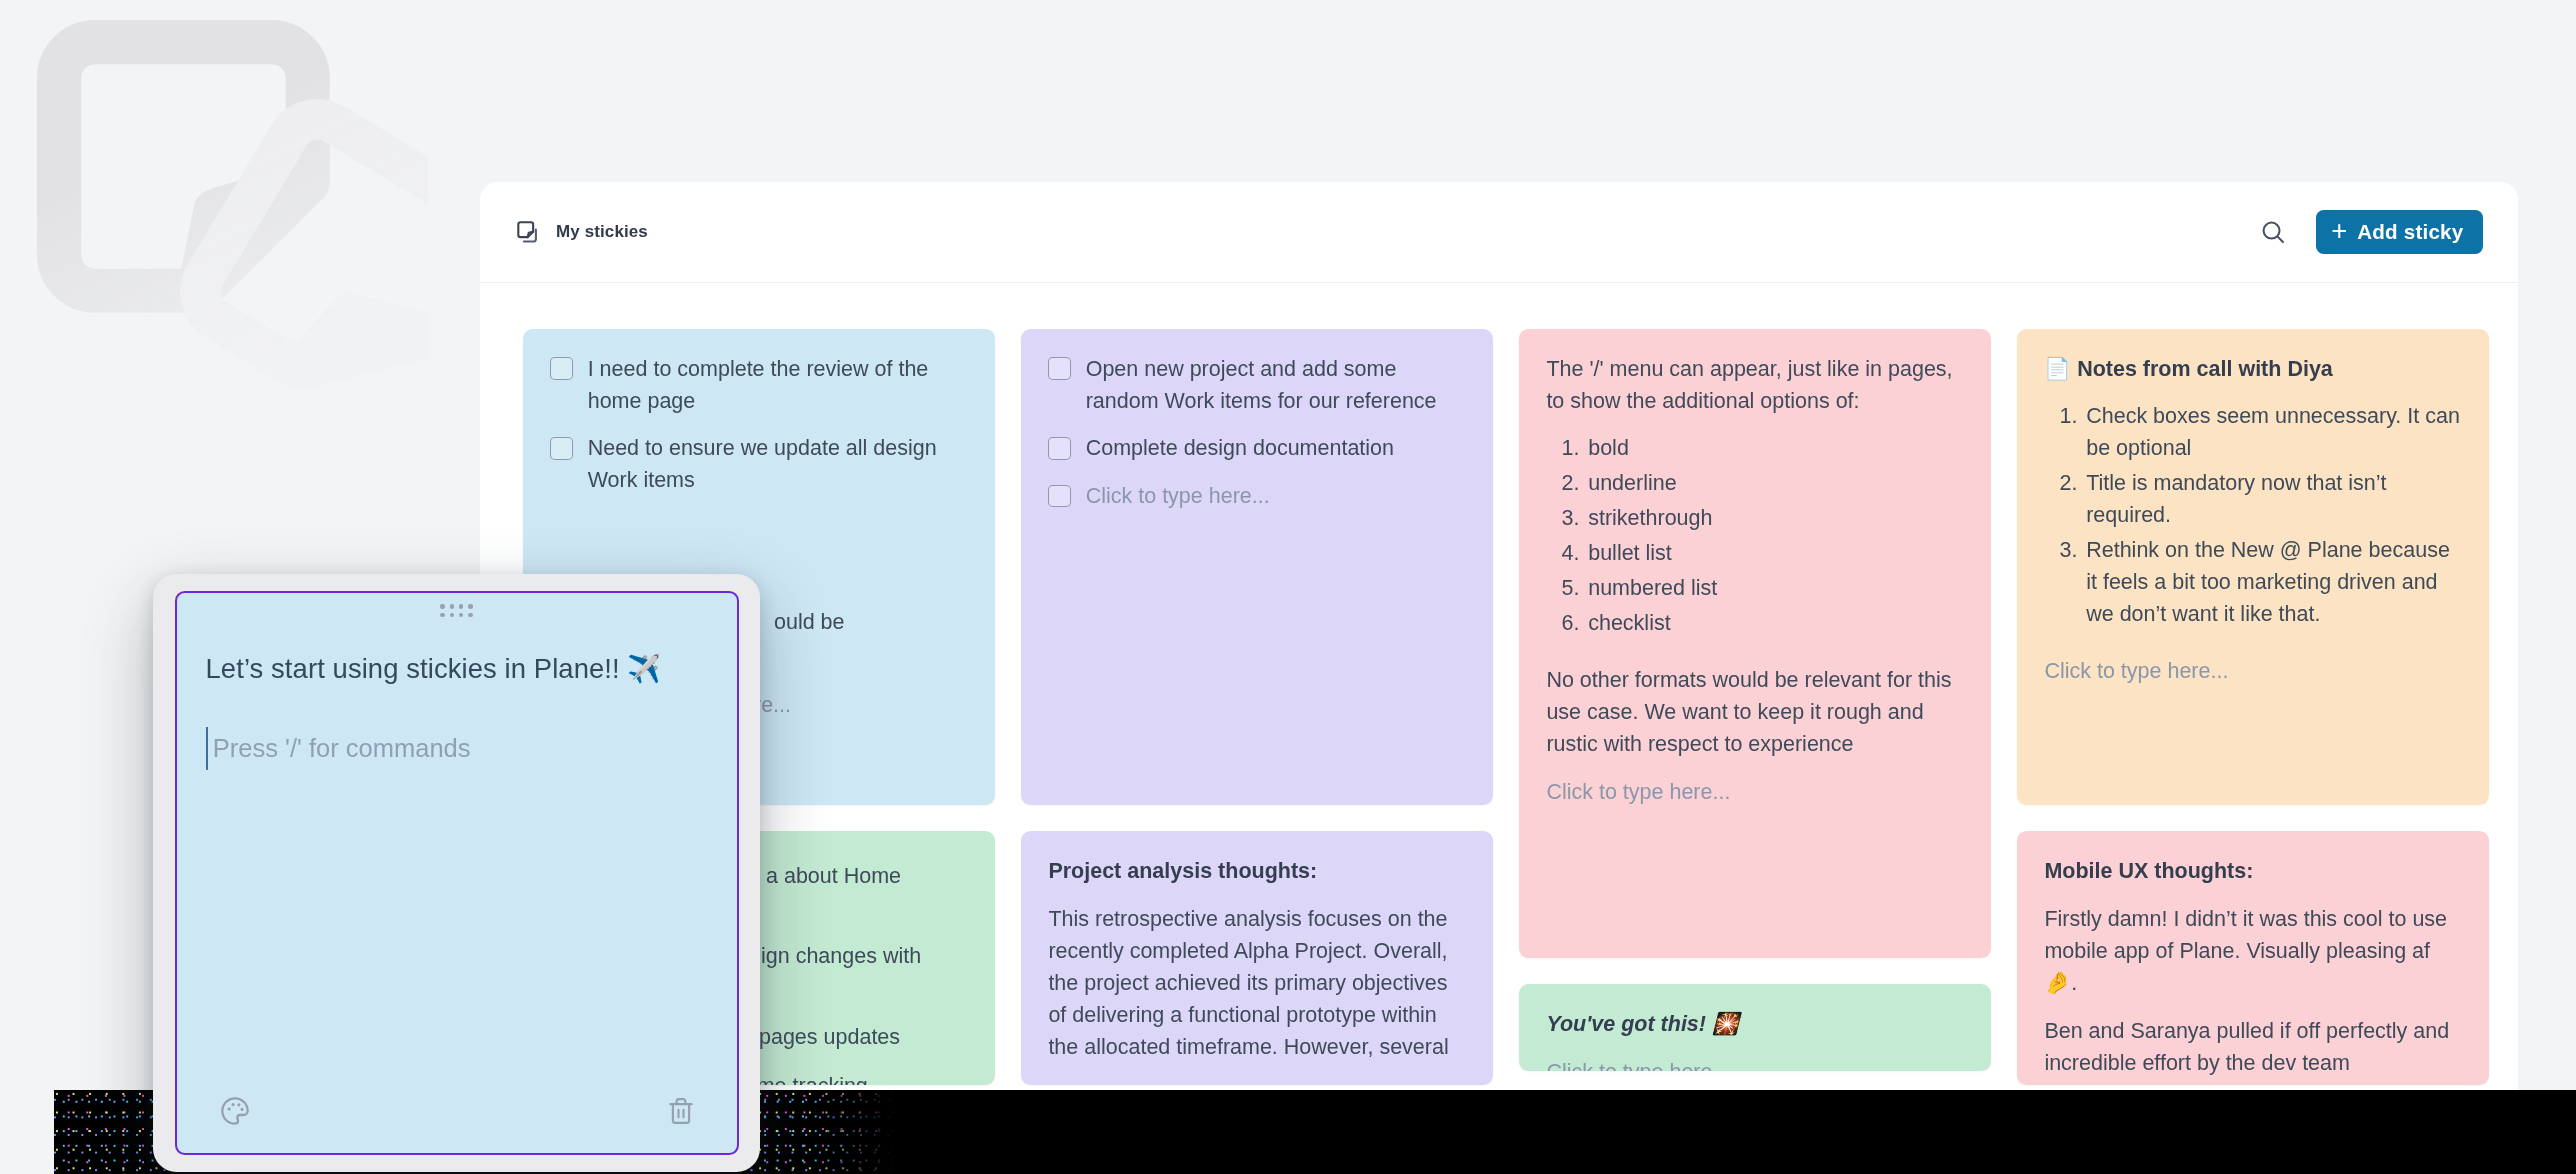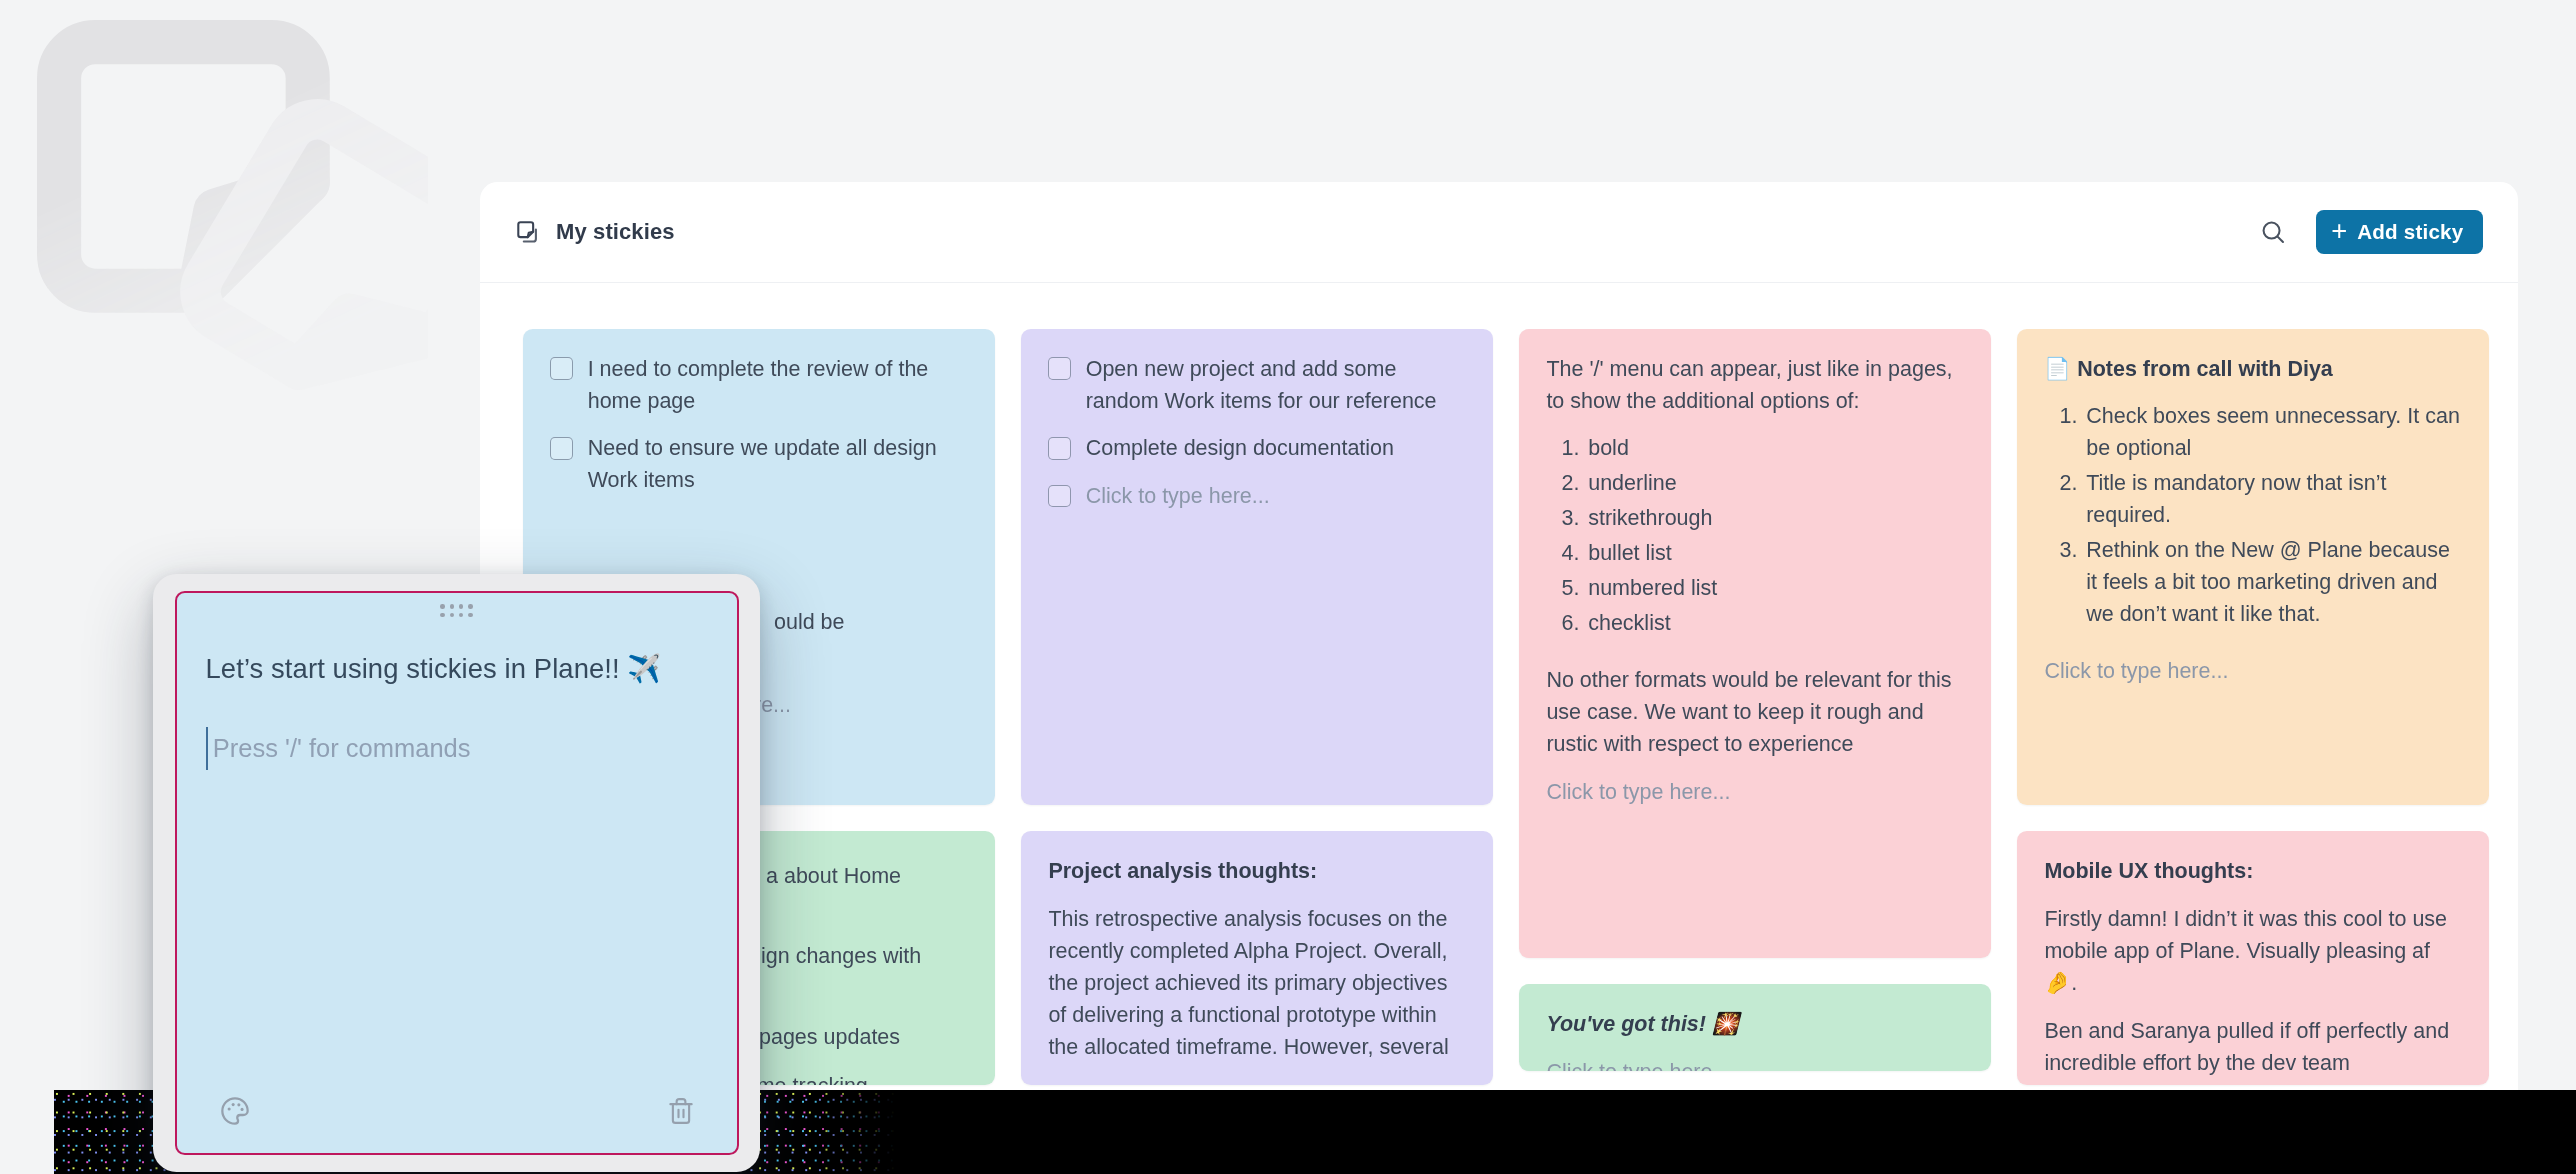--- a/index.html
+++ b/index.html
@@ -18,21 +18,21 @@
   
   .panel{
     position:absolute;left:480px;top:182px;width:2038px;height:993px;
     background:#ffffff;border-radius:17.6px 17.6px 0 0;
   }
   .hdr{
     height:101px;display:flex;align-items:center;justify-content:space-between;
     padding:0 35px;border-bottom:1px solid #eef0f3;box-sizing:border-box;
   }
   .hdr-left{display:flex;align-items:center;gap:14.7px;}
-  .page-title{font-size:22px;font-weight:600;color:#313b4b;letter-spacing:0.1px;}
+  .page-title{font-size:17px;font-weight:600;color:#313b4b;letter-spacing:0.1px;}
   .hdr-right{display:flex;align-items:center;gap:25.5px;}
   .icon-btn{background:none;border:0;padding:3.9px;cursor:pointer;display:flex;align-items:center;}
   .add-btn{
     display:flex;align-items:center;gap:9.8px;border:0;cursor:pointer;
     background:#0d73a6;color:#fff;border-radius:7.8px;padding:9.8px 19.6px 10.8px 15.7px;
     font-family:inherit;font-size:20.6px;font-weight:600;letter-spacing:0.2px;
   }
   .add-plus{font-size:27.4px;font-weight:400;line-height:13.7px;margin-top:-2px;}
   
   .grid{position:absolute;left:43px;top:147px;display:flex;gap:26px;}
@@ -87,21 +87,21 @@
   .nz1{left:0;width:171px;-webkit-mask-image:linear-gradient(to right,#000 55%,transparent);mask-image:linear-gradient(to right,#000 55%,transparent);}
   .nz2{left:587px;width:255px;-webkit-mask-image:linear-gradient(to right,transparent,#000 35%,#000 65%,transparent);mask-image:linear-gradient(to right,transparent,#000 35%,#000 65%,transparent);}
   
   .editor-wrap{
     position:absolute;left:153px;top:574px;width:607px;height:598px;z-index:10;
     background:#ebebed;border-radius:23.5px;
     box-shadow:0 27.4px 69px rgba(30,40,55,.30),0 5.9px 17.6px rgba(30,40,55,.18);
   }
   .editor{
     position:absolute;left:21.5px;top:16.6px;right:21.5px;bottom:16.6px;
-    background:#cde7f4;border:2px solid #be185d;border-radius:9.8px;
+    background:#cde7f4;border:2px solid #6d28d9;border-radius:9.8px;
     padding:7.8px 29px 23.5px 29px;box-sizing:border-box;
   }
   .drag{display:flex;flex-direction:column;gap:3.9px;align-items:center;margin:3.9px auto 0;width:45px;}
   .drag-row{display:flex;gap:4.9px;}
   .dot{width:4.4px;height:4.4px;border-radius:50%;background:#98a1ac;}
   .ed-title{
     margin-top:33px;font-size:27.4px;line-height:38px;font-weight:500;color:#35495c;
     letter-spacing:0.1px;
   }
   .ed-body{margin-top:39px;display:flex;align-items:center;}

